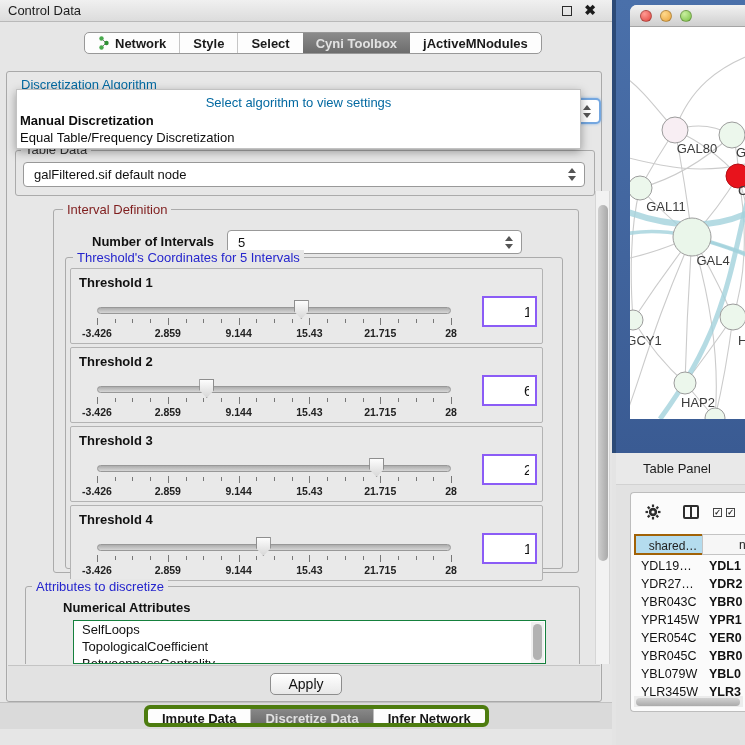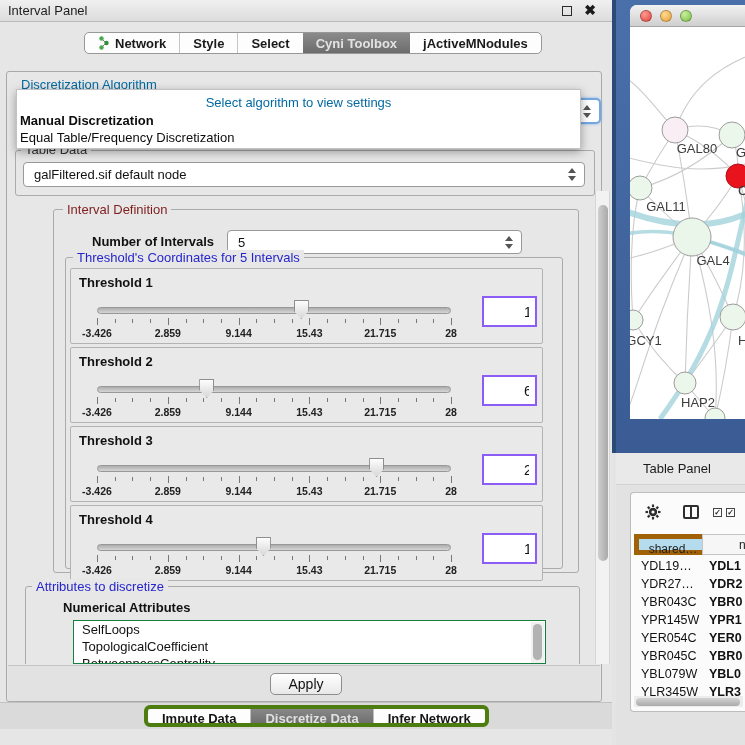--- a/index.html
+++ b/index.html
@@ -119,38 +119,38 @@
     background:#e9e9e9; border-bottom:1px solid #d2d2d2; }
   .tp-bar .tp-title { position:absolute; left:27px; top:8px; font-size:13px; color:#1c1c1c; }
   .tp-area { position:absolute; left:4px; top:485px; width:129px; height:260px; background:#e2e2e2; }
   .tp-card { position:absolute; left:14px; top:7px; width:115px; height:220px;
     background:#fbfbfb; border:1px solid #bdbdbd; border-right:none; border-radius:4px 0 0 4px; overflow:hidden; }
   .split-ico { position:absolute; left:52px; top:12px; width:16px; height:14px; border:2px solid #2e2e2e; border-radius:2px; }
   .split-ico::after { content:""; position:absolute; left:5px; top:0; width:2px; height:10px; background:#2e2e2e; }
   .cb { position:absolute; top:15px; width:9px; height:9px; border:1.4px solid #444;
     font-size:8px; line-height:7px; text-align:center; color:#222; font-weight:bold; }
   .hdr-cell { position:absolute; top:41px; height:21px; font-size:12px; color:#222; line-height:21px; }
-  .hdr1 { left:3px; width:78px; background:#b4dcee; border:5px solid #a16207; text-align:center; }
+  .hdr1 { left:3px; width:78px; background:#b4dcee; border:2px solid #a16207; text-align:center; }
   .hdr2 { left:71px; width:60px; background:#f6f6f6; border:1px solid #c4c4c4; padding-left:36px; }
   .t-row { position:absolute; left:3px; width:128px; height:18px; font-size:12.5px; color:#111; }
   .t-row .c1 { position:absolute; left:7px; top:2px; }
   .t-row .c2 { position:absolute; left:75px; top:2px;font-weight:bold; }
   .hscroll { position:absolute; left:3px; top:203px; width:109px; height:11px; background:#ececec; }
   .hscroll .thumb-h { position:absolute; left:2px; top:1.5px; width:104px; height:8px; border-radius:4px;
     background:linear-gradient(#d2d2d2,#ababab); }
 
   svg text { font-family:"Liberation Sans",sans-serif; }
 </style>
 </head>
 <body>
 
 <div class="left-window">
 
   <div class="titlebar">
-    <span class="title">Interval Panel</span>
+    <span class="title">Control Data</span>
     <span class="float-ico"></span>
     <span class="close-ico">✖</span>
   </div>
 
   <div class="tabbar">
     <div class="tab">
       <svg width="12" height="14" viewBox="0 0 12 14">
         <line x1="4" y1="3" x2="8" y2="7" stroke="#7a7a7a" stroke-width="1"></line>
         <line x1="4" y1="11" x2="8" y2="7" stroke="#7a7a7a" stroke-width="1"></line>
         <circle cx="3.5" cy="2.5" r="2.2" fill="#49a94d"></circle>

